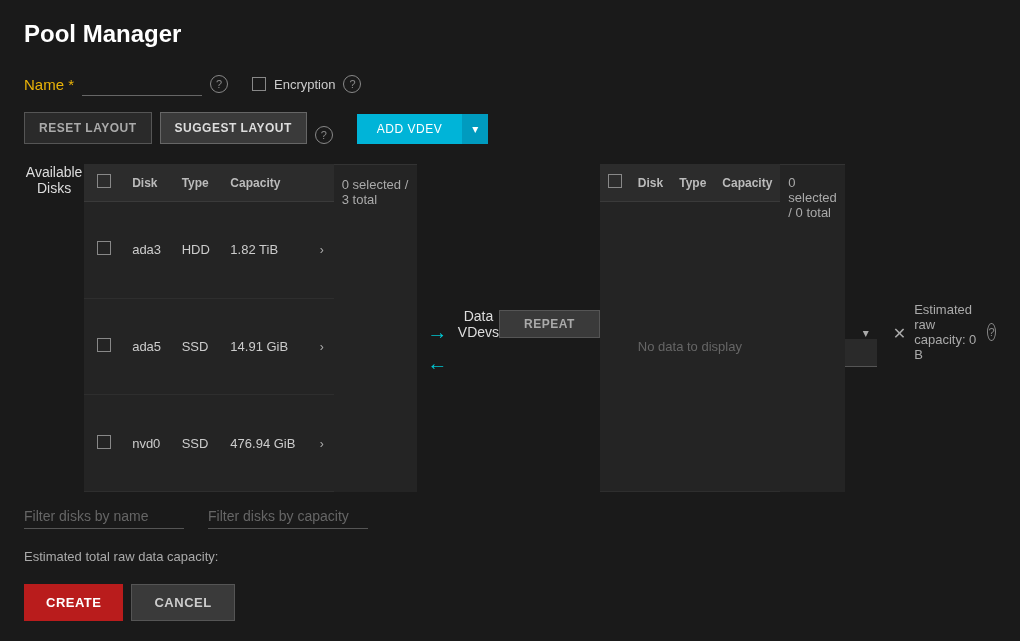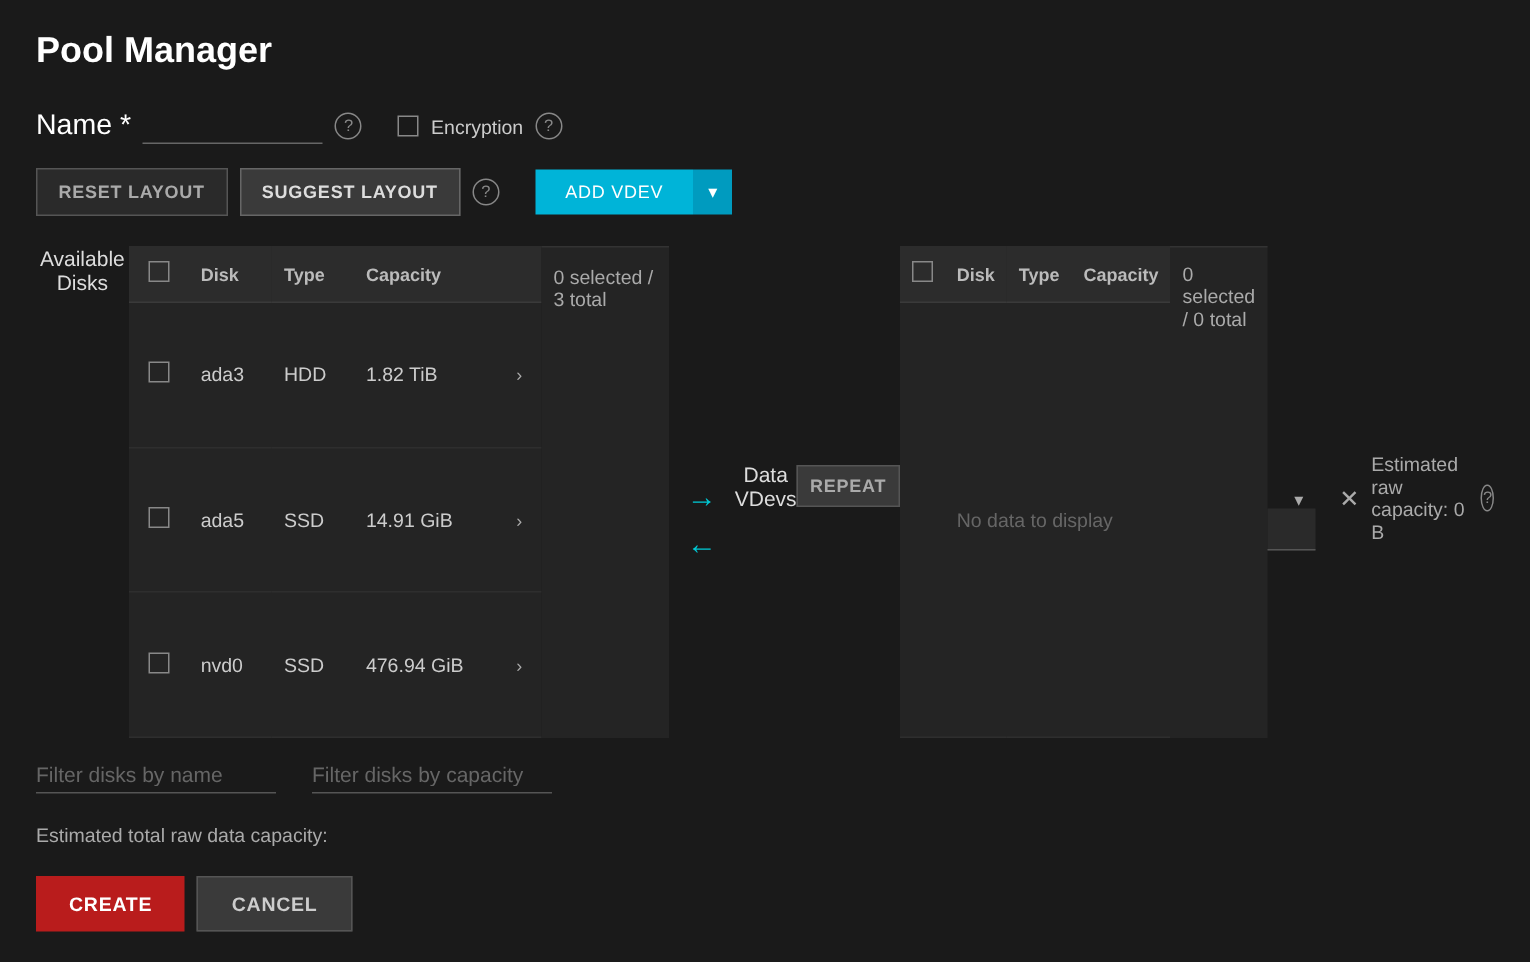--- a/index.html
+++ b/index.html
@@ -45,22 +45,22 @@
       border: none;
       border-bottom: 1px solid #666;
       color: #ccc;
       font-size: 13px;
       padding: 4px 0;
       width: 120px;
       outline: none;
     }
 
     .name-label {
-      color: #ffffff;
-      font-size: 19px;
+      color: #eab308;
+      font-size: 15px;
     }
 
     .help-icon {
       display: inline-flex;
       align-items: center;
       justify-content: center;
       width: 18px;
       height: 18px;
       border: 1px solid #888;
       border-radius: 50%;
@@ -79,21 +79,21 @@
       width: 14px;
       height: 14px;
       border: 1px solid #888;
       background: transparent;
       appearance: none;
       cursor: pointer;
     }
 
     .layout-controls {
       display: flex;
-      align-items: center;
+      align-items: flex-end;
       gap: 8px;
       margin-bottom: 20px;
     }
 
     .btn-reset {
       background: #2a2a2a;
       border: 1px solid #555;
       color: #aaa;
       padding: 8px 14px;
       font-size: 12px;
@@ -197,21 +197,21 @@
       color: #ddd;
       font-weight: 500;
       text-align: center;
       flex: 1;
     }
 
     .btn-repeat {
       background: #3a3a3a;
       border: 1px solid #555;
       color: #aaa;
-      padding: 6px 8px;
+      padding: 6px 24px;
       font-size: 12px;
       font-weight: 600;
       cursor: pointer;
       letter-spacing: 0.5px;
     }
 
     .disk-table {
       width: 100%;
       border-collapse: collapse;
       background: #242424;

